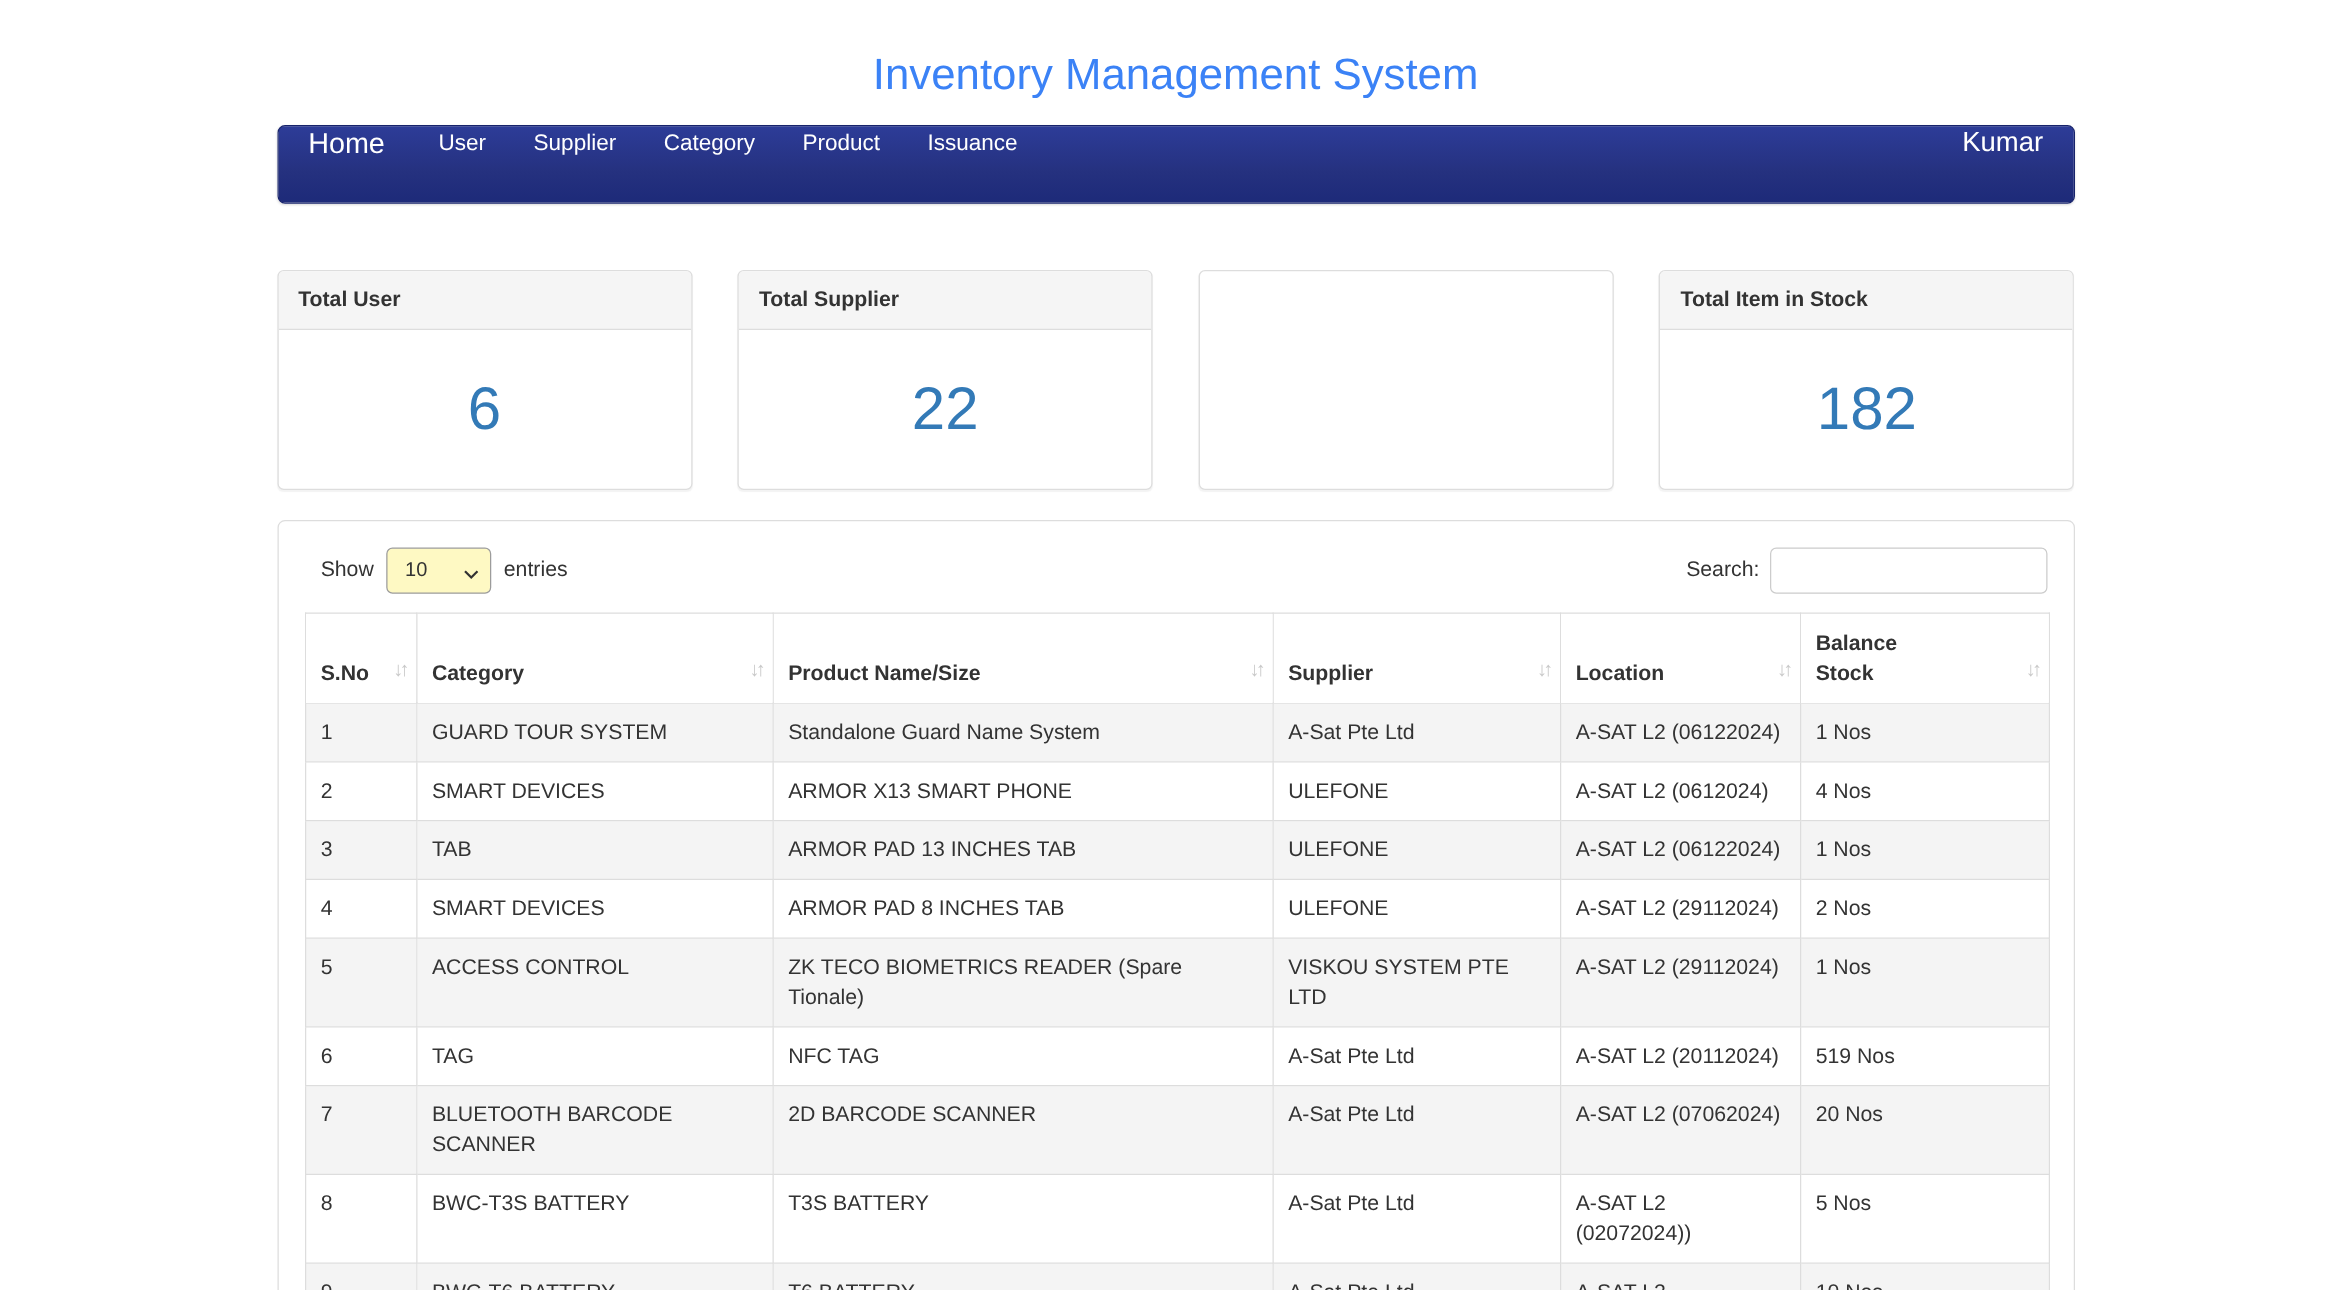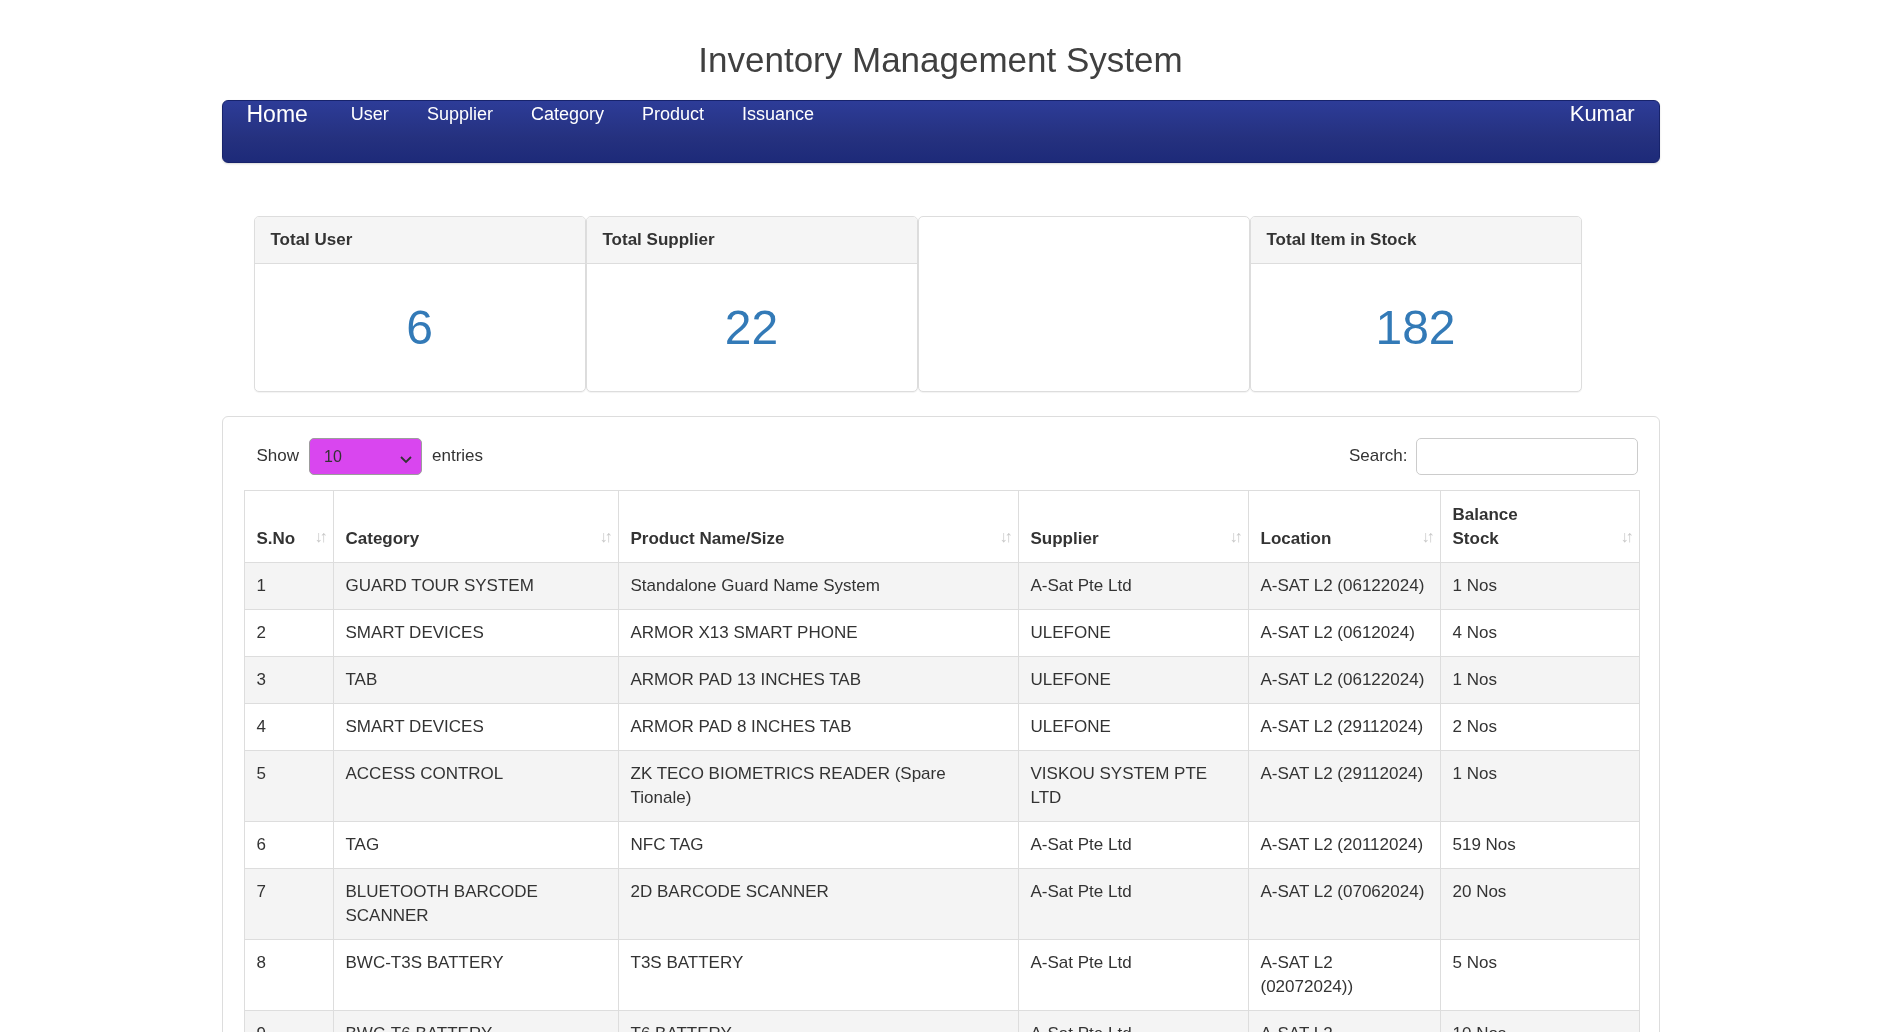--- a/index.html
+++ b/index.html
@@ -2,49 +2,49 @@
 <html><head>
 <meta charset="utf-8">
 <style>
   * { margin: 0; padding: 0; box-sizing: border-box; }
   html, body { width: 1881px; height: 1032px; overflow: hidden; background: #ffffff;
     font-family: "Liberation Sans", "DejaVu Sans", sans-serif; color: #333; }
   .page { width: 1438px; margin: 0 auto; }
 
   
   .page-title { margin: 40px 0 20px; text-align: center; font-size: 35px; font-weight: 400;
-    color: #404040; letter-spacing: 0px; }
+    color: #3b82f6; letter-spacing: 0px; }
 
   
   .navbar { height: 63px; border-radius: 6px; display: flex; align-items: flex-start;
     justify-content: space-between; padding: 0 20px;
     background: linear-gradient(180deg, #2d3c98 0%, #25317f 60%, #1d2a79 100%);
     border: 1px solid #17236b; box-shadow: 0 1px 2px rgba(0,0,0,0.15); }
   .nav-left { display: flex; align-items: center; }
   .nav-item { color: #ffffff; text-decoration: none; font-size: 18px; padding: 0 19px; cursor: pointer; }
   .nav-item.brand { font-size: 23px; padding-left: 4px; padding-right: 24px; }
   .nav-user { color: #ffffff; text-decoration: none; font-size: 22px; padding-right: 4px; cursor: pointer; }
 
   
-  .stats { display: flex; margin-top: 53px; margin-left: 32px; }
+  .stats { display: flex; justify-content: space-between; margin-top: 53px; }
   .stat-card { width: 332px; height: 176px; border: 1px solid #ddd; border-radius: 5px;
     background: #fff; box-shadow: 0 1px 1px rgba(0,0,0,0.05); overflow: hidden; }
   .stat-head { background: #f5f5f5; border-bottom: 1px solid #ddd; padding: 13px 16px;
     font-size: 17px; font-weight: 700; color: #333; }
   .stat-value { height: 127px; display: flex; align-items: center; justify-content: center;
     font-size: 48px; color: #337ab7; }
 
   
   .table-panel { margin-top: 24px; border: 1px solid #ddd; border-radius: 6px;
     padding: 20px 21px; min-height: 700px; }
   .controls { display: flex; justify-content: space-between; align-items: center; height: 38px; margin-left: 13px; }
   .length { display: flex; align-items: center; font-size: 17px; color: #333; }
   .select-wrap { position: relative; margin: 0 10px; }
-  .select-wrap select { appearance: none; -webkit-appearance: none; width: 113px; height: 37px;
-    border: 1px solid #9c9c9c; border-radius: 5px; background: #d946ef; font-size: 16px;
+  .select-wrap select { appearance: none; -webkit-appearance: none; width: 84px; height: 37px;
+    border: 1px solid #9c9c9c; border-radius: 5px; background: #fef9c3; font-size: 16px;
     padding: 0 28px 0 14px; color: #333; font-family: inherit; cursor: pointer; }
   .select-chevron { position: absolute; right: 9px; top: 12px; pointer-events: none; }
   .search-box { display: flex; align-items: center; font-size: 17px; color: #333; }
   .search-box label { margin-right: 8px; }
   .search-box input { width: 222px; height: 37px; border: 1px solid #ccc; border-radius: 5px;
     font-size: 16px; padding: 0 10px; outline: none; }
 
   
   table.data { border-collapse: collapse; table-layout: fixed; width: 1396px; margin-top: 15px;
     font-size: 17px; color: #333; }

